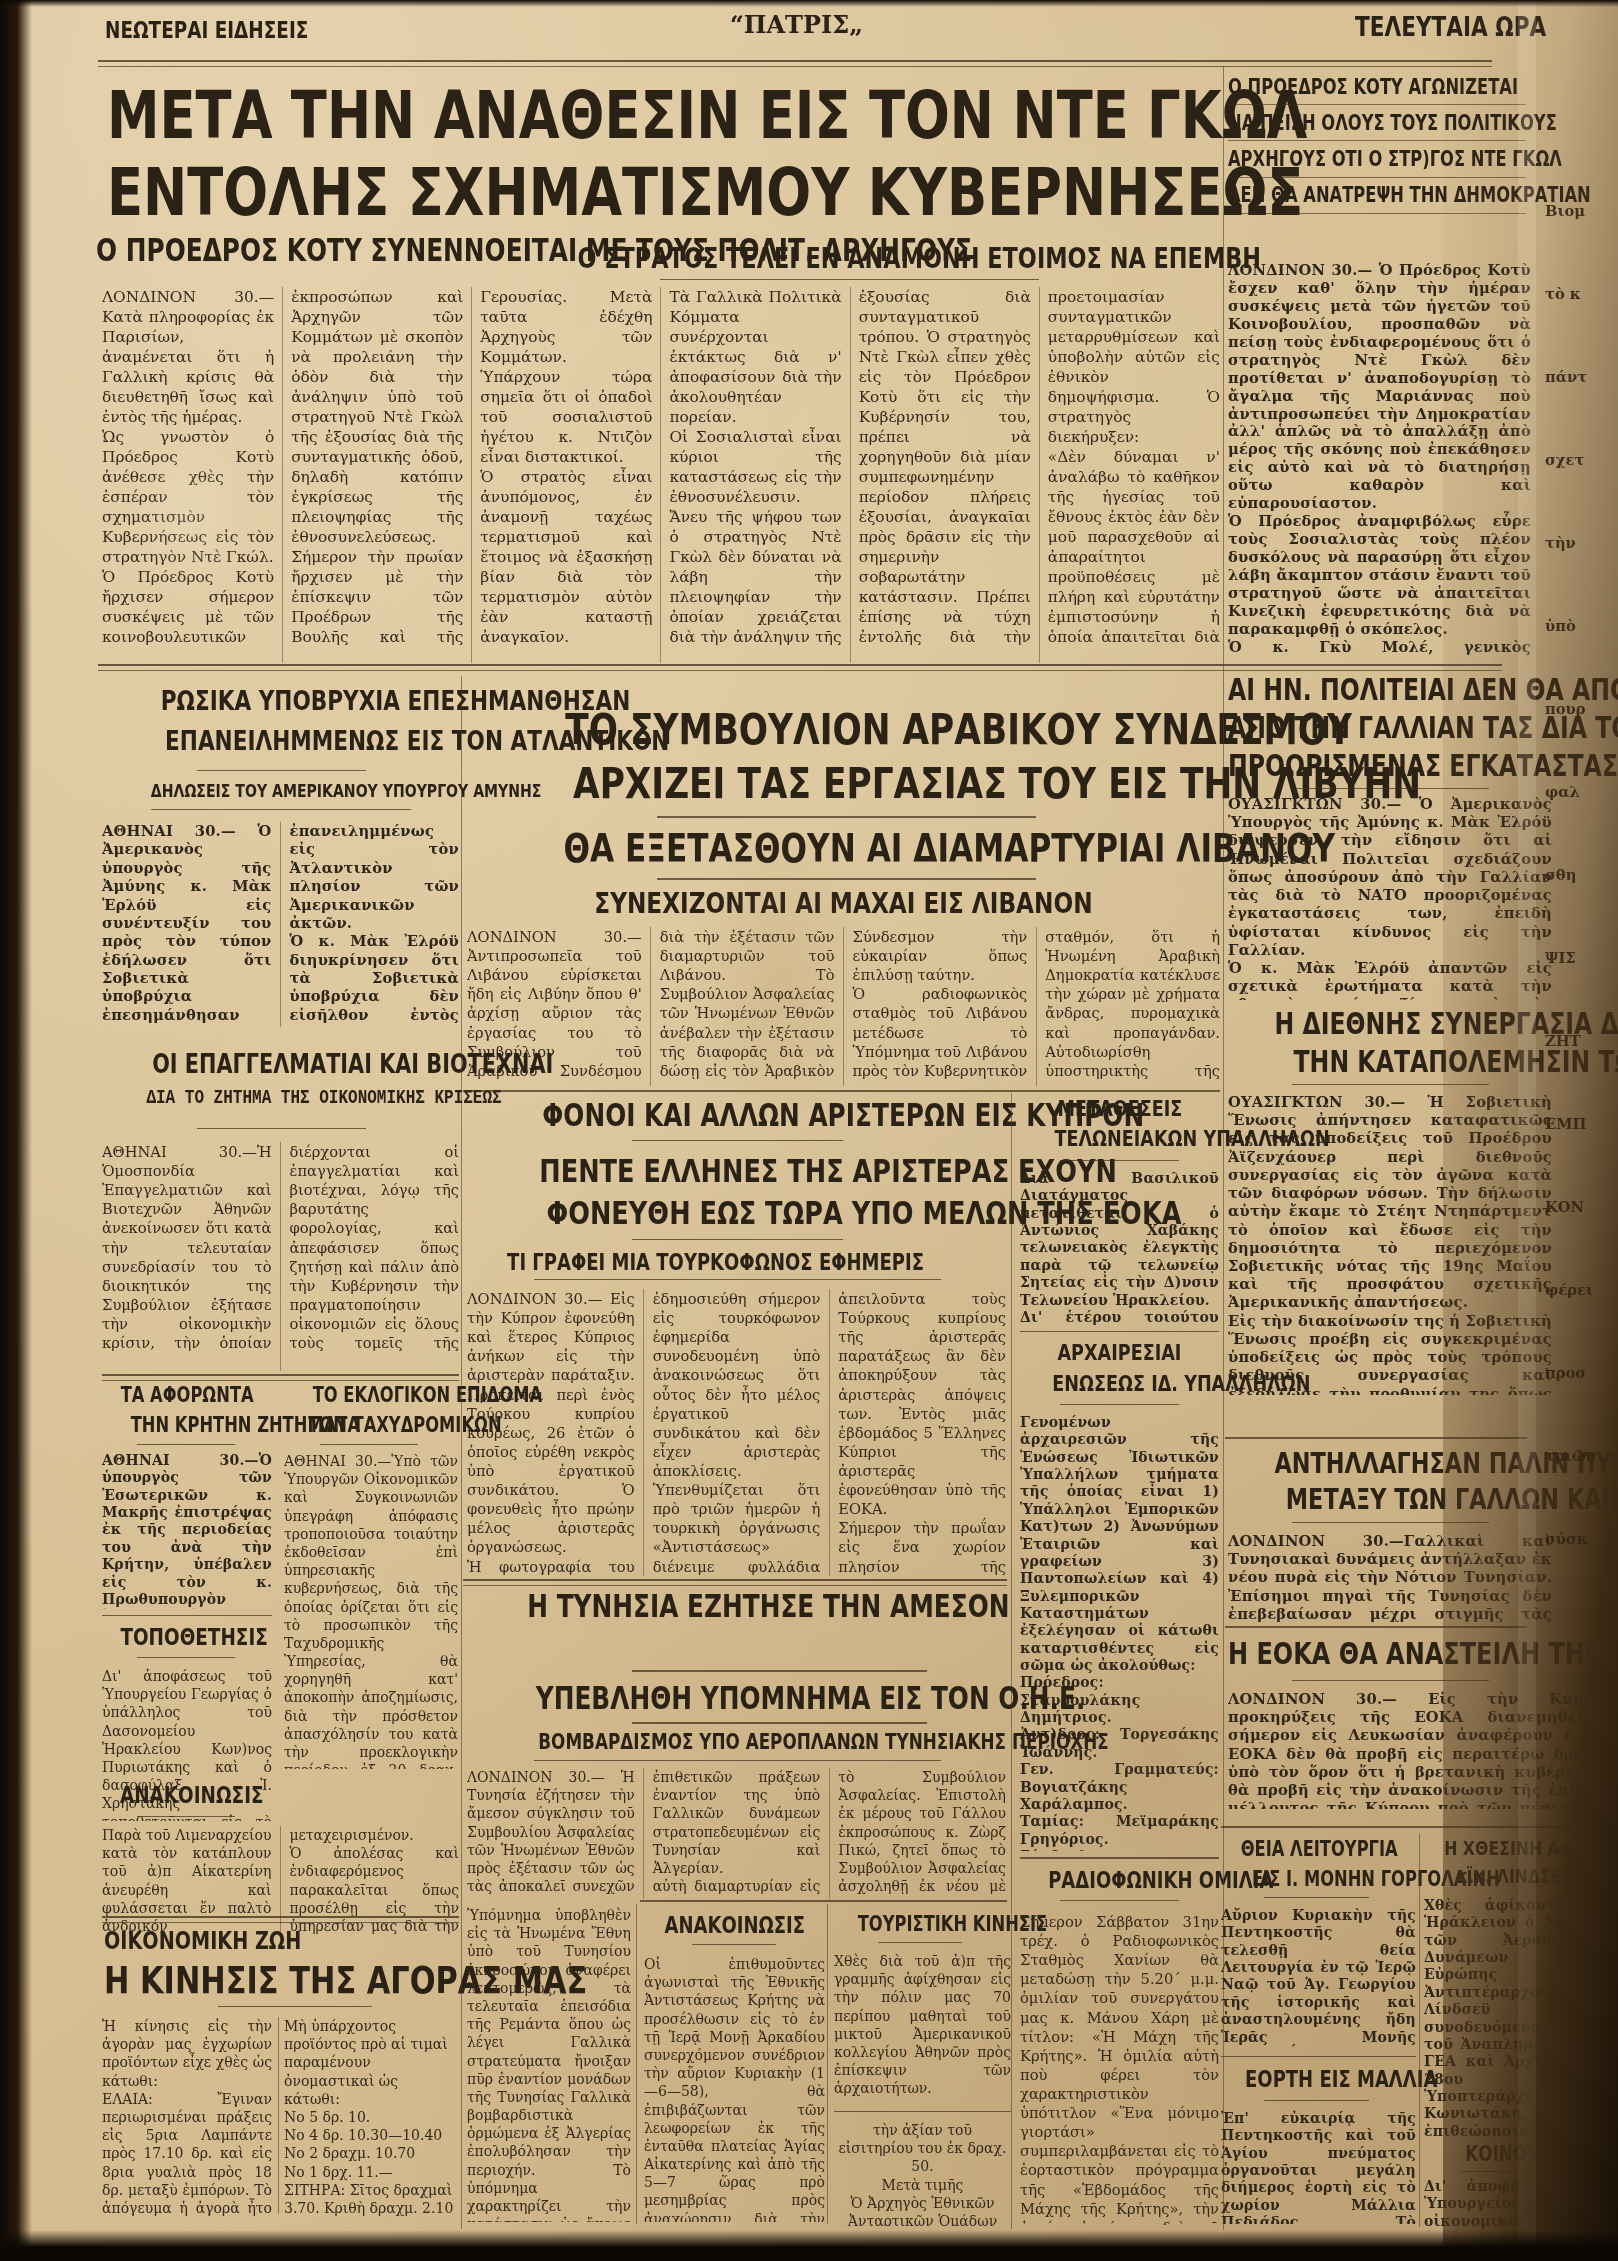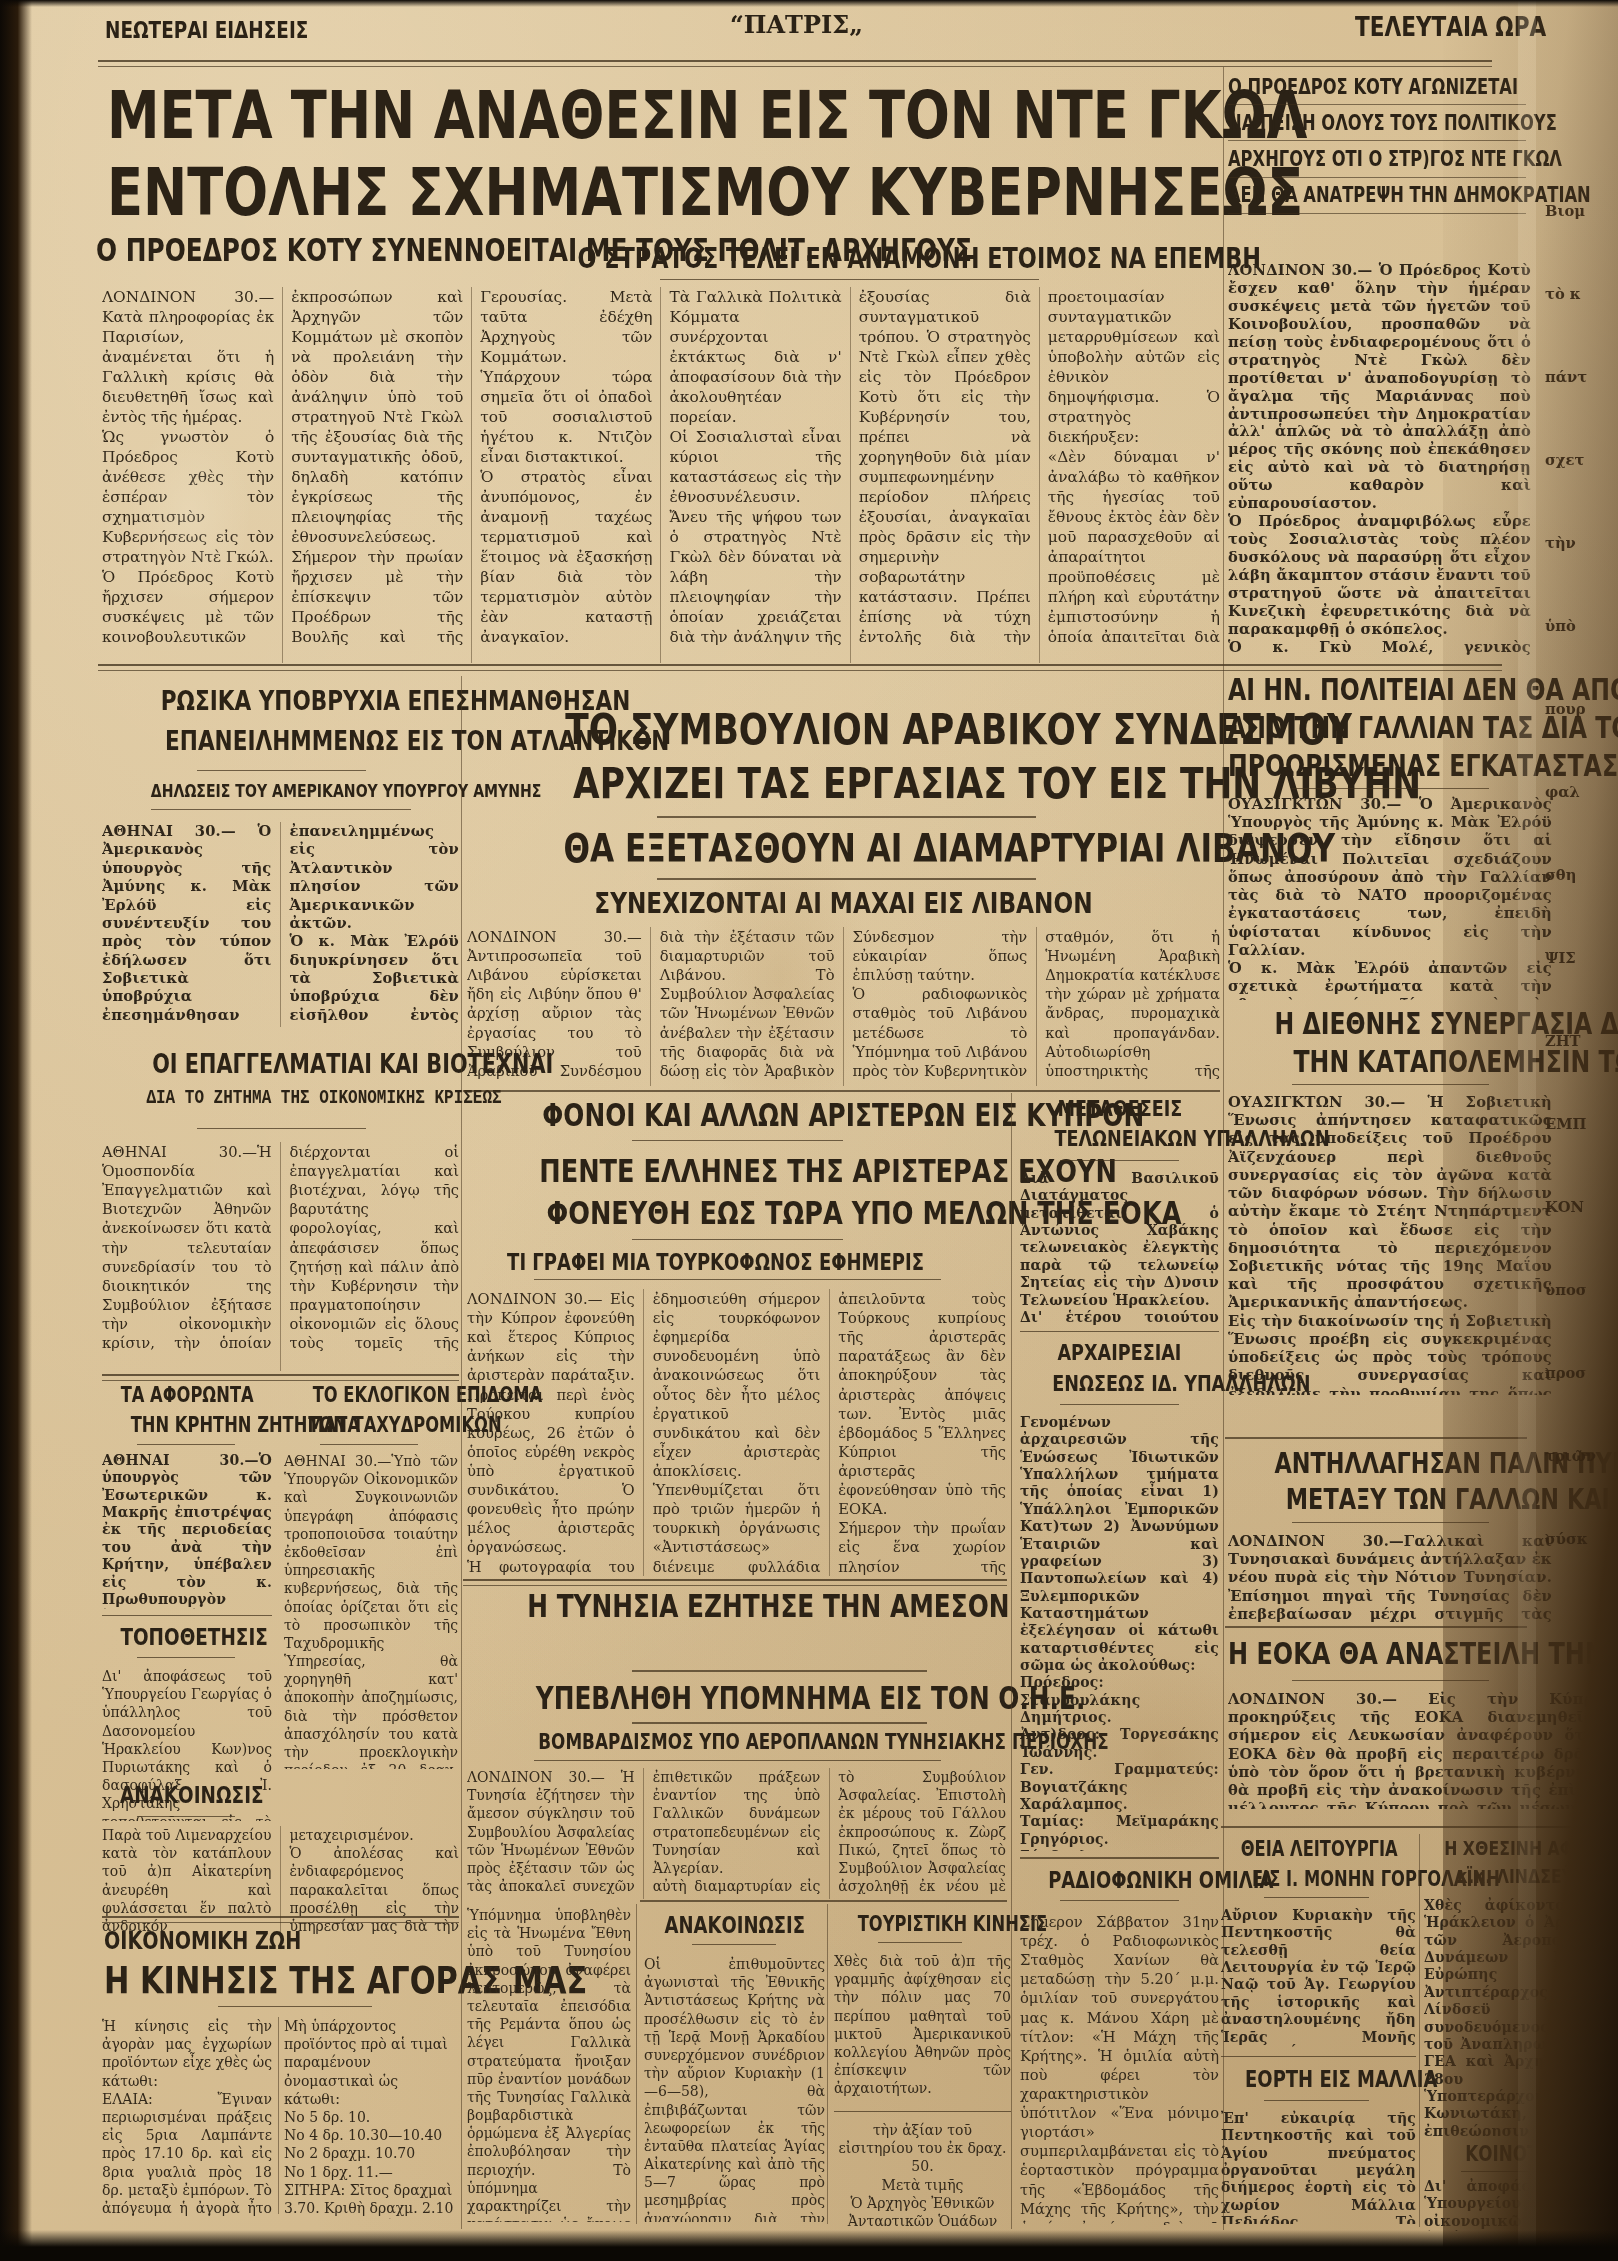--- a/index.html
+++ b/index.html
@@ -271,21 +271,21 @@
     <span>σχετ</span><br>
     <span>τὴν</span><br>
     <span>ὑπὸ</span><br>
     <span>πουρ</span><br>
     <span>φαλ</span><br>
     <span>σθη</span><br>
     <span>ΨΙΣ</span><br>
     <span>ΖΗΤ</span><br>
     <span>ΕΜΠ</span><br>
     <span>ΚΟΝ</span><br>
-    <span>ὑποσ</span><br>
+    <span>φέρει</span><br>
     <span>προσ</span><br>
     <span>τριῶν</span><br>
     <span>σύσκ</span>
   </div>
   <div class="abs" style="left:0;top:0;width:32px;height:2261px;background:linear-gradient(90deg,#0d0905,#2a1b0b 55%,rgba(42,27,11,0));"></div>
   <div class="abs" style="left:0;top:0;width:1619px;height:7px;background:linear-gradient(#0d0905,rgba(13,9,5,0));"></div>
   <div class="abs" style="left:0;top:2230px;width:1619px;height:31px;background:linear-gradient(rgba(11,8,4,0),#0b0804 55%);"></div>
 
 </div>
 

